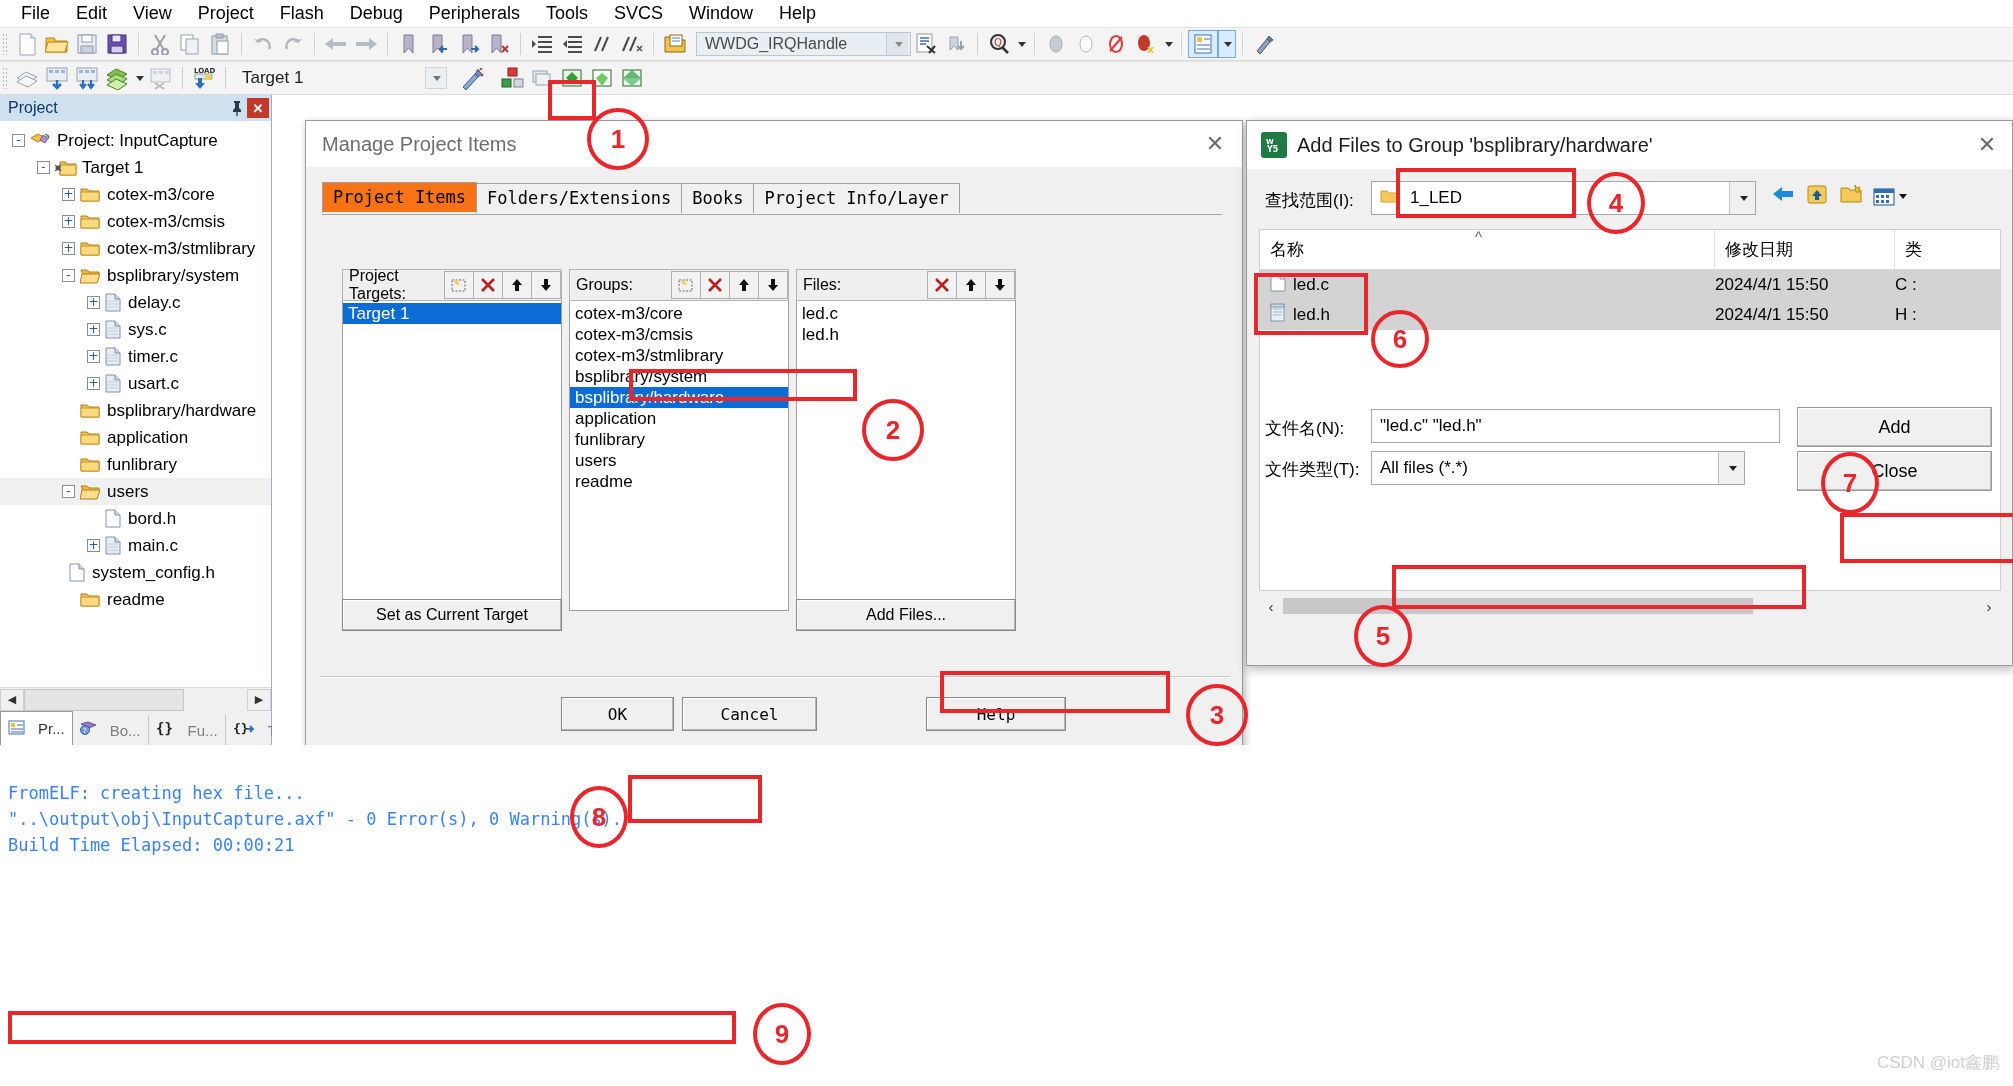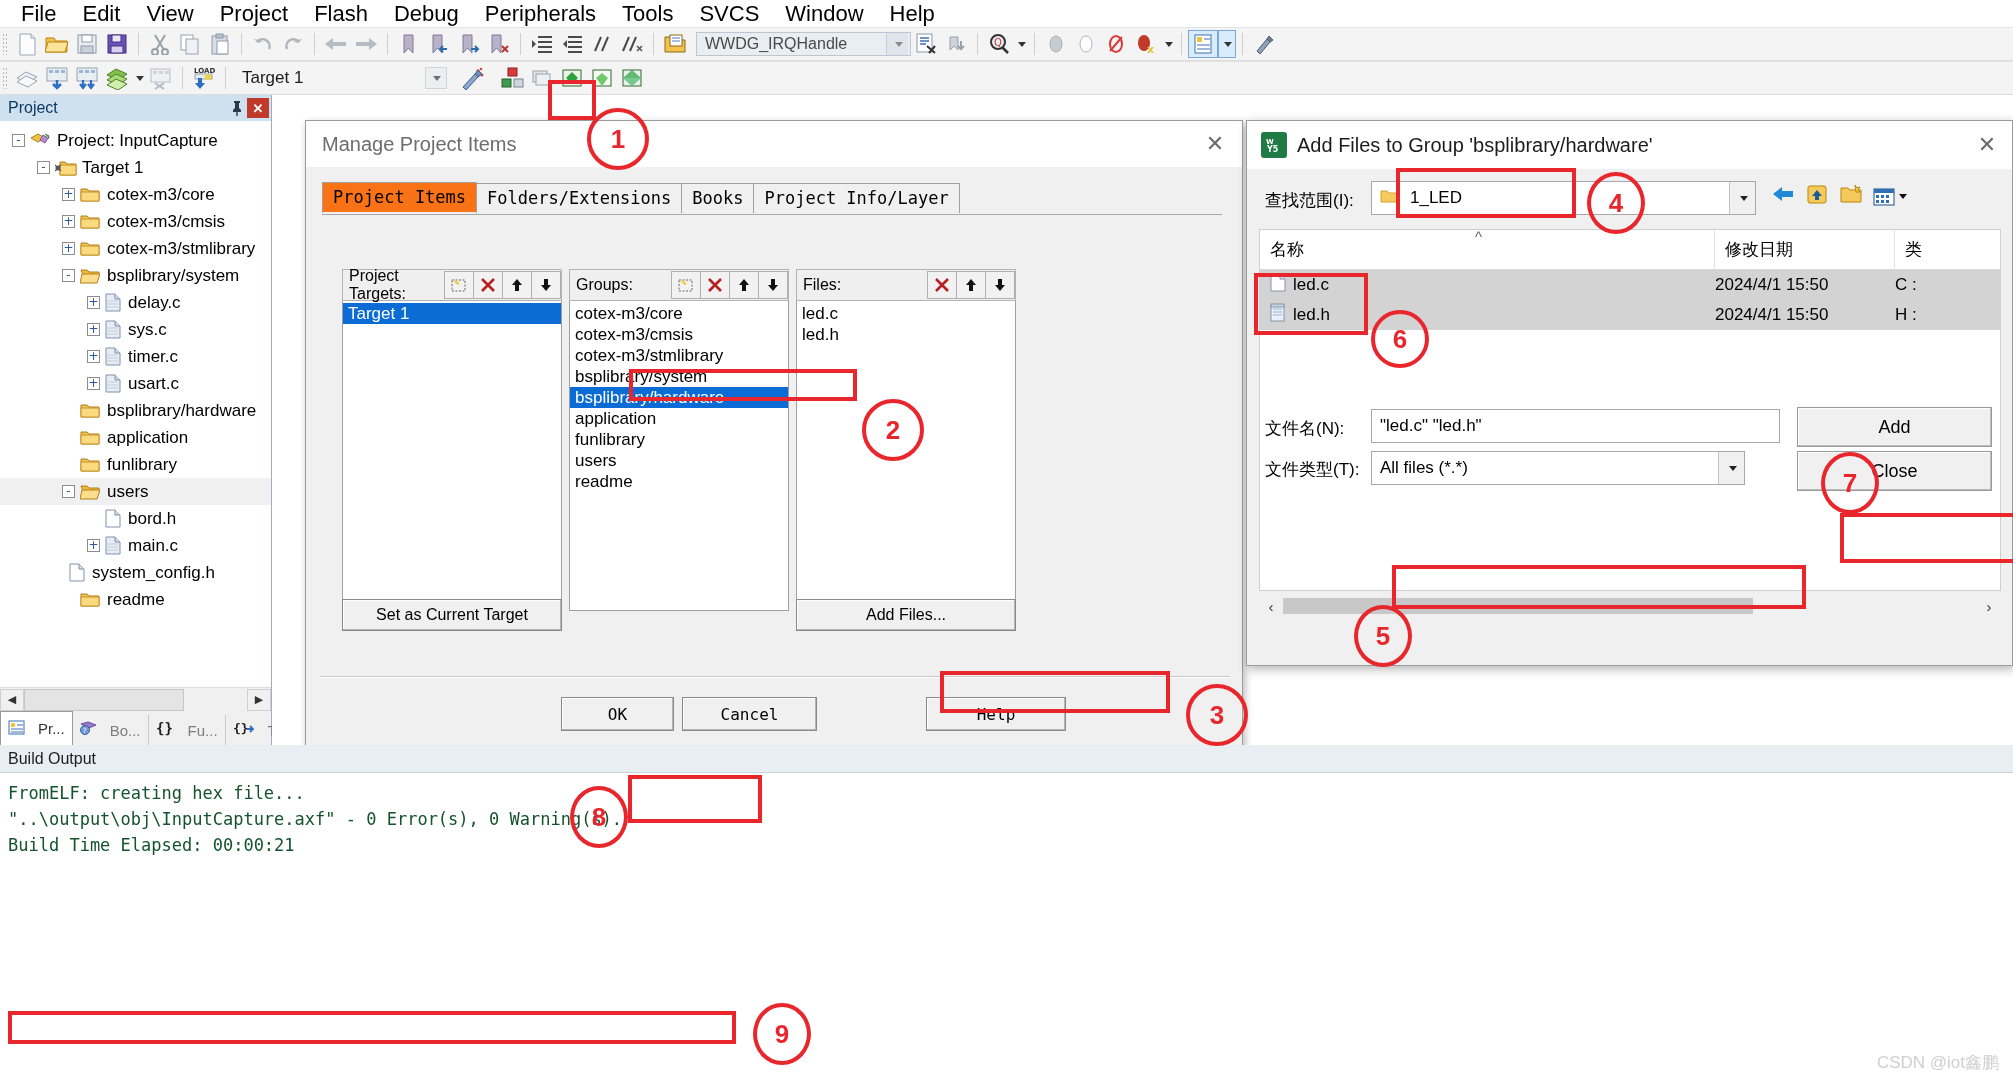--- a/index.html
+++ b/index.html
@@ -10,21 +10,21 @@
     font-family:"Liberation Sans", sans-serif;
     font-size:17px; color:#000;
     overflow:hidden;
   }
 
   
   #menubar{
     position:absolute; left:0; top:0; width:2013px; height:27px;
     background:#ffffff; display:flex; align-items:center; padding-left:8px;
   }
-  #menubar .mi{ padding:2px 13px; font-size:22px; color:#000; cursor:default; }
+  #menubar .mi{ padding:2px 13px; font-size:18px; color:#000; cursor:default; }
 
   
   .toolbar{
     position:absolute; left:0; width:2013px;
     background:#f4f4f4; border-top:1px solid #e2e2e2; border-bottom:1px solid #dcdcdc;
     display:flex; align-items:center;
   }
   #toolbar1{ top:27px; height:34px; }
   #toolbar2{ top:61px; height:34px; }
   .tbgrip{ width:6px; height:22px; margin:0 4px 0 2px;
@@ -147,21 +147,21 @@
   .wbtn{ border:1px solid #9a9a9a;background:#f0f0f0;font-size:18px;
      display:flex;align-items:center;justify-content:center;
      box-shadow: inset -1px -1px 0 #bcbcbc, inset 1px 1px 0 #fff;}
 
   
   #buildout{ position:absolute;left:0;top:745px;width:2013px;height:341px;background:#fff;}
   #bo-hdr{ height:28px;background:#e9eef3;display:flex;align-items:center;padding-left:8px;
      font-size:16px;color:#1d1d1d;border-bottom:1px solid #c9d3dc;}
   #bo-body{ position:absolute;left:0;top:29px;width:2013px;height:312px;background:#fff;
      padding:6px 0 0 8px; font-family:"DejaVu Sans Mono", monospace; font-size:17px;
-     line-height:26px; color:#14532d;}
+     line-height:26px; color:#3b82f6;}
 
   
   .rbox{ position:absolute; border:4px solid #e8262c; pointer-events:none; }
   .rcirc{ position:absolute; border:4px solid #e8262c; border-radius:50%;
      color:#e8262c; font-weight:bold; display:flex;align-items:center;justify-content:center;
      font-size:26px; background:transparent; pointer-events:none;
      font-family:"Liberation Sans", sans-serif;}
   .wm{ position:absolute; right:14px; bottom:12px; color:#cfcfcf; font-size:17px;}
 </style>
 </head>
@@ -983,21 +983,20 @@
     <span class="dd">
         <i class="caret" style="border-top-color:#222"></i>
       </span>
   </div>
 
   <div class="wbtn" style="position:absolute;left:550px;top:286px;width:195px;height:40px;">Add</div>
   <div class="wbtn" style="position:absolute;left:550px;top:330px;width:195px;height:40px;">Close</div>
 </div>
 
 <div id="buildout">
-  <div id="bo-hdr">Build Output</div>
   <div id="bo-body">
       <div>FromELF: creating hex file...</div>
       <div>"..\output\obj\InputCapture.axf" - 0 Error(s), 0 Warning(s).</div>
       <div>Build Time Elapsed:  00:00:21</div>
     </div>
   <div class="wm">CSDN @iot鑫鹏</div>
 </div>
 
 <div class="rbox" style="left:548px;top:80px;width:48px;height:40px;"></div>
 <div class="rcirc" style="left:587px;top:108px;width:62px;height:62px;">

